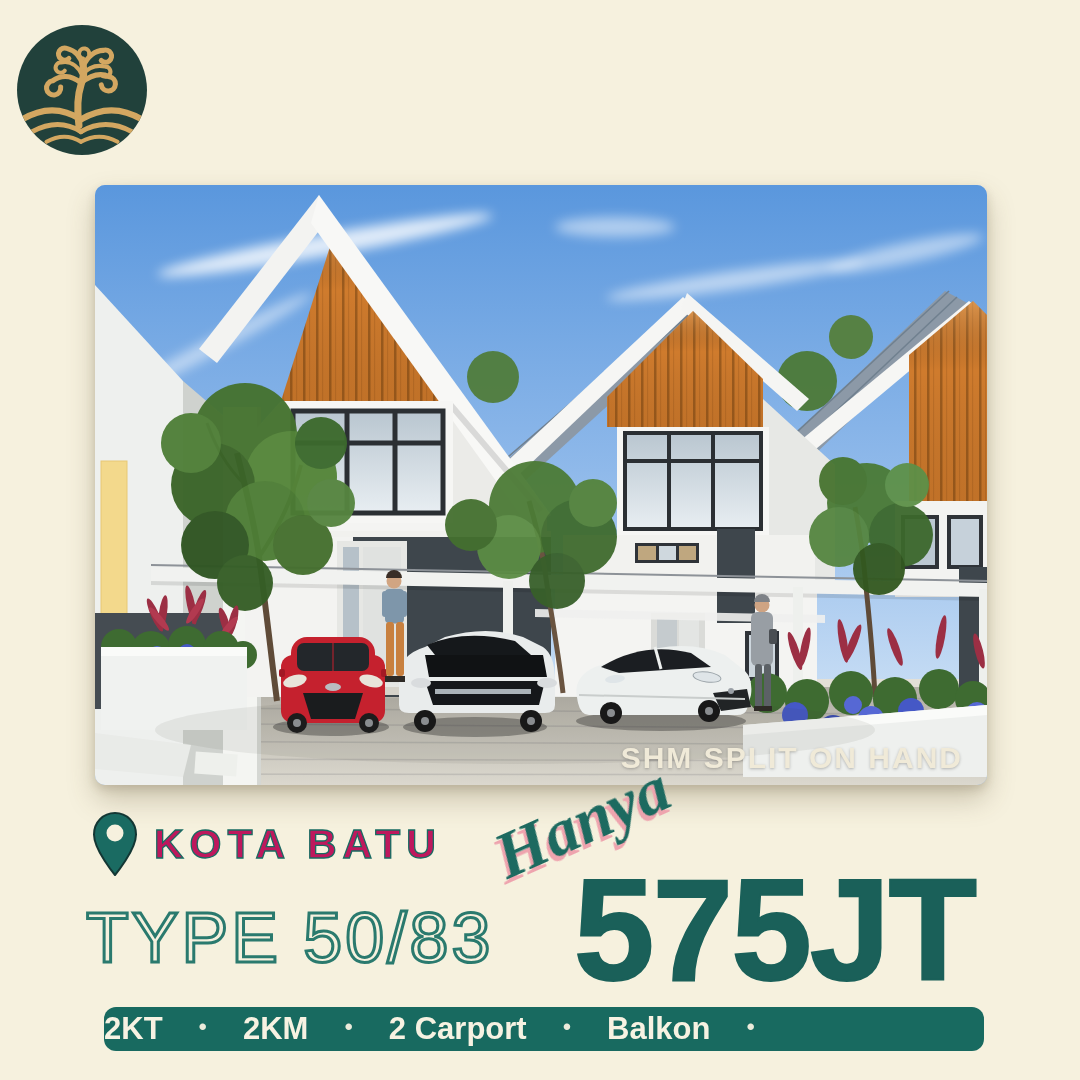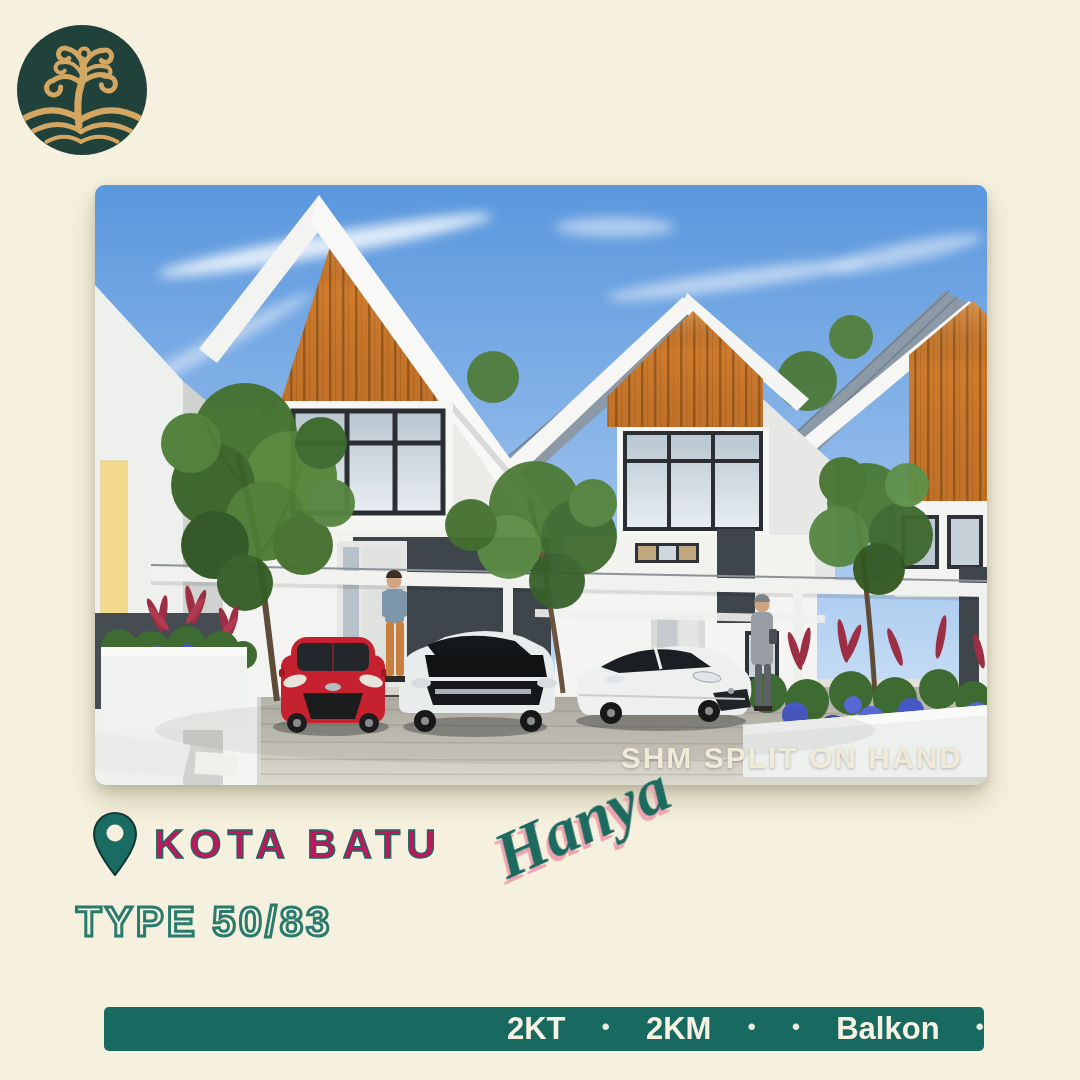--- a/index.html
+++ b/index.html
@@ -30,22 +30,22 @@
   
   .loc{position:absolute;left:92px;top:800px;display:flex;align-items:center;gap:16px;}
   .pin{width:46px;height:64px;}
   .loc-label{
     font-size:41px;font-weight:700;letter-spacing:6px;color:#be185d;
     -webkit-text-stroke:1.3px #186b62;
   }
 
   
   .type{
-    position:absolute;left:76px;top:886px;
-    font-size:42px;font-weight:700;letter-spacing:3px;
+    position:absolute;left:86px;top:886px;
+    font-size:70px;font-weight:400;letter-spacing:3px;
     color:transparent;-webkit-text-stroke:3px #2a7a6e;
   }
 
   
   .hanya{
     position:absolute;left:462px;top:772px;width:240px;text-align:center;
     font-family:"Liberation Serif",serif;font-style:italic;font-weight:700;
     font-size:66px;color:#1d6a60;
     transform:rotate(-24deg);
     text-shadow:-4px 4px 0 #eea4ae;
@@ -54,22 +54,22 @@
   
   .price{
     position:absolute;left:490px;top:846px;width:485px;text-align:right;
     font-size:145px;line-height:1;font-weight:700;letter-spacing:-2px;
     color:#1a6059;-webkit-text-stroke:2px #1a6059;
   }
 
   
   .bar{
     position:absolute;left:104px;top:995px;width:880px;height:44px;
-    background:#186a60;border-radius:5px;
-    display:flex;align-items:center;justify-content:flex-end;gap:36px;
+    background:#186a60;border-radius:12px;
+    display:flex;align-items:center;justify-content:flex-start;gap:36px;
   }
   .feature{font-size:31px;font-weight:700;color:#f7f2e2;white-space:nowrap;}
   .dot{font-size:24px;color:#f7f2e2;opacity:.95;transform:translateY(-2px);}
 </style>
 </head>
 <body>
 
 <div class="flyer">
 
   <svg class="logo" viewBox="0 0 130 130" aria-hidden="true">
@@ -428,24 +428,26 @@
     <svg class="pin" viewBox="0 0 46 64" aria-hidden="true">
       <path d="M23,1 C11,1 2,10.5 2,22.5 C2,38 23,63 23,63 C23,63 44,38 44,22.5 C44,10.5 35,1 23,1 Z" fill="#1a6b62" stroke="#133734" stroke-width="2"></path>
       <circle cx="23" cy="21" r="8.5" fill="#f6f1de"></circle>
     </svg>
     <span class="loc-label">KOTA BATU</span>
   </div>
 
   <div class="type">TYPE 50/83</div>
 
   <div class="hanya">Hanya</div>
+  <div class="price">575JT</div>
 
   <div class="bar">
     <span class="feature">2KT</span>
     <span class="dot">•</span>
     <span class="feature">2KM</span>
     <span class="dot">•</span>
+    <span class="feature">2 Carport</span>
     <span class="dot">•</span>
     <span class="feature">Balkon</span>
     <span class="dot">•</span>
   </div>
 
 </div>
 
 </body></html>

